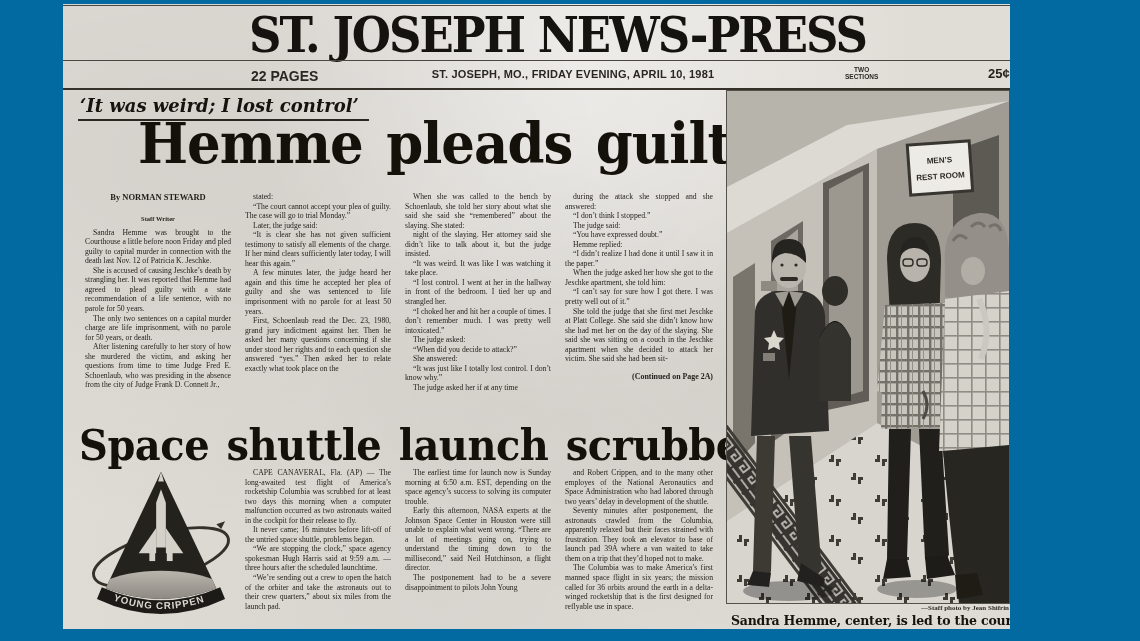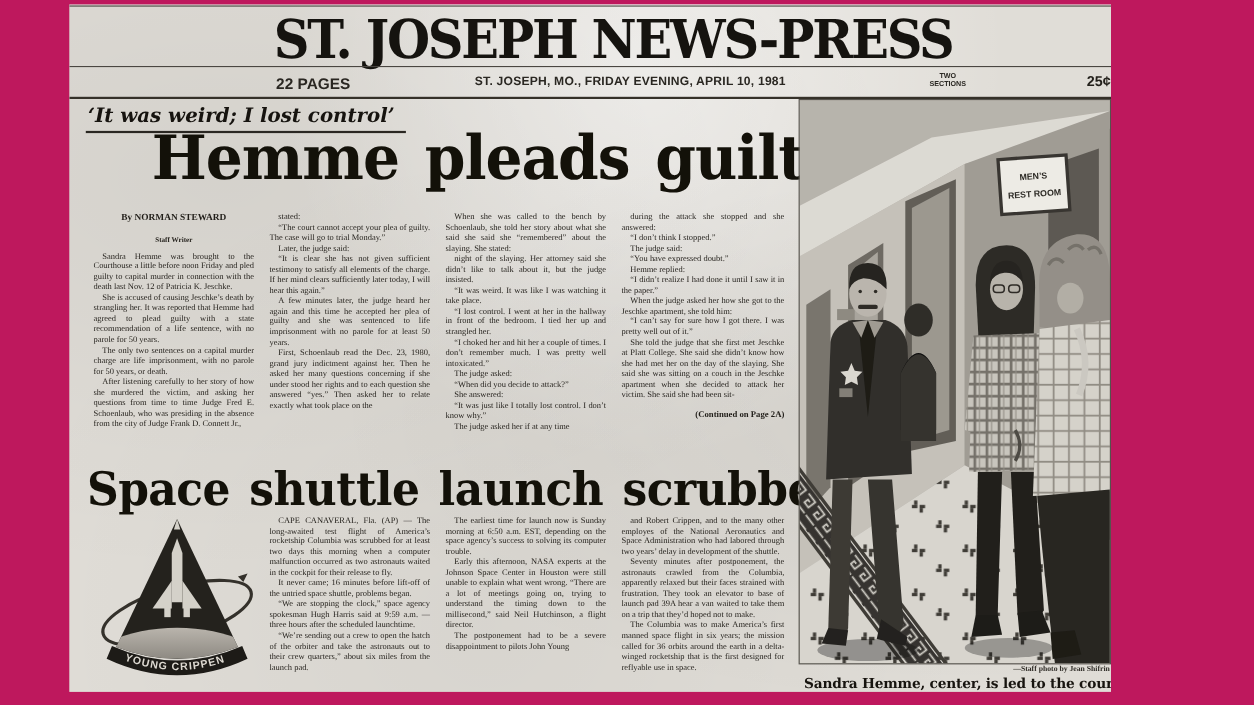--- a/index.html
+++ b/index.html
@@ -1,16 +1,16 @@
 <!DOCTYPE html>
 <html><head>
 <meta charset="utf-8">
 <style>
   html,body{margin:0;padding:0;background:#000;}
-  .stage{position:relative;width:1140px;height:641px;background:#be185d;overflow:hidden;
+  .stage{position:relative;width:1140px;height:641px;background:#0369a1;overflow:hidden;
          font-family:"Liberation Serif",serif;}
   .paper{position:absolute;left:63px;top:4px;width:947px;height:625px;
          background:#e0ddd7;
          background-image:
            radial-gradient(ellipse at 15% 25%, rgba(0,0,0,0.05), transparent 55%),
            radial-gradient(ellipse at 85% 60%, rgba(0,0,0,0.06), transparent 50%),
            radial-gradient(ellipse at 55% 8%, rgba(255,255,255,0.55), transparent 45%),
            radial-gradient(ellipse at 40% 90%, rgba(0,0,0,0.04), transparent 55%);
          color:#1a1815;overflow:hidden;}
   .rule{position:absolute;left:0;right:0;height:1px;background:#4a4641;}
@@ -165,21 +165,21 @@
         <p>“We are stopping the clock,” space agency spokesman Hugh Harris said at 9:59 a.m. — three hours after the scheduled launchtime.</p>
         <p>“We’re sending out a crew to open the hatch of the orbiter and take the astronauts out to their crew quarters,” about six miles from the launch pad.</p>
       </div>
     <div class="col shuttle-col" style="left:342px;width:146px;">
         <p>The earliest time for launch now is Sunday morning at 6:50 a.m. EST, depending on the space agency’s success to solving its computer trouble.</p>
         <p>Early this afternoon, NASA experts at the Johnson Space Center in Houston were still unable to explain what went wrong. “There are a lot of meetings going on, trying to understand the timing down to the millisecond,” said Neil Hutchinson, a flight director.</p>
         <p>The postponement had to be a severe disappointment to pilots John Young</p>
       </div>
     <div class="col shuttle-col" style="left:502px;width:148px;">
         <p>and Robert Crippen, and to the many other employes of the National Aeronautics and Space Administration who had labored through two years’ delay in development of the shuttle.</p>
-        <p>Seventy minutes after postponement, the astronauts crawled from the Columbia, apparently relaxed but their faces strained with frustration. They took an elevator to base of launch pad 39A hear a van waited to take them on a trip that they’d hoped not to make.</p>
+        <p>Seventy minutes after postponement, the astronauts crawled from the Columbia, apparently relaxed but their faces strained with frustration. They took an elevator to base of launch pad 39A where a van waited to take them on a trip that they’d hoped not to make.</p>
         <p>The Columbia was to make America’s first manned space flight in six years; the mission called for 36 orbits around the earth in a delta-winged rocketship that is the first designed for reflyable use in space.</p>
       </div>
 
     <svg class="photo" viewBox="0 0 282 512" preserveAspectRatio="none">
       <defs>
         <linearGradient id="wallG" x1="0" y1="0" x2="1" y2="0.35">
           <stop offset="0" stop-color="#cfccc5"></stop>
             <stop offset="0.55" stop-color="#a7a39b"></stop>
             <stop offset="1" stop-color="#8b877f"></stop>
         </linearGradient>

